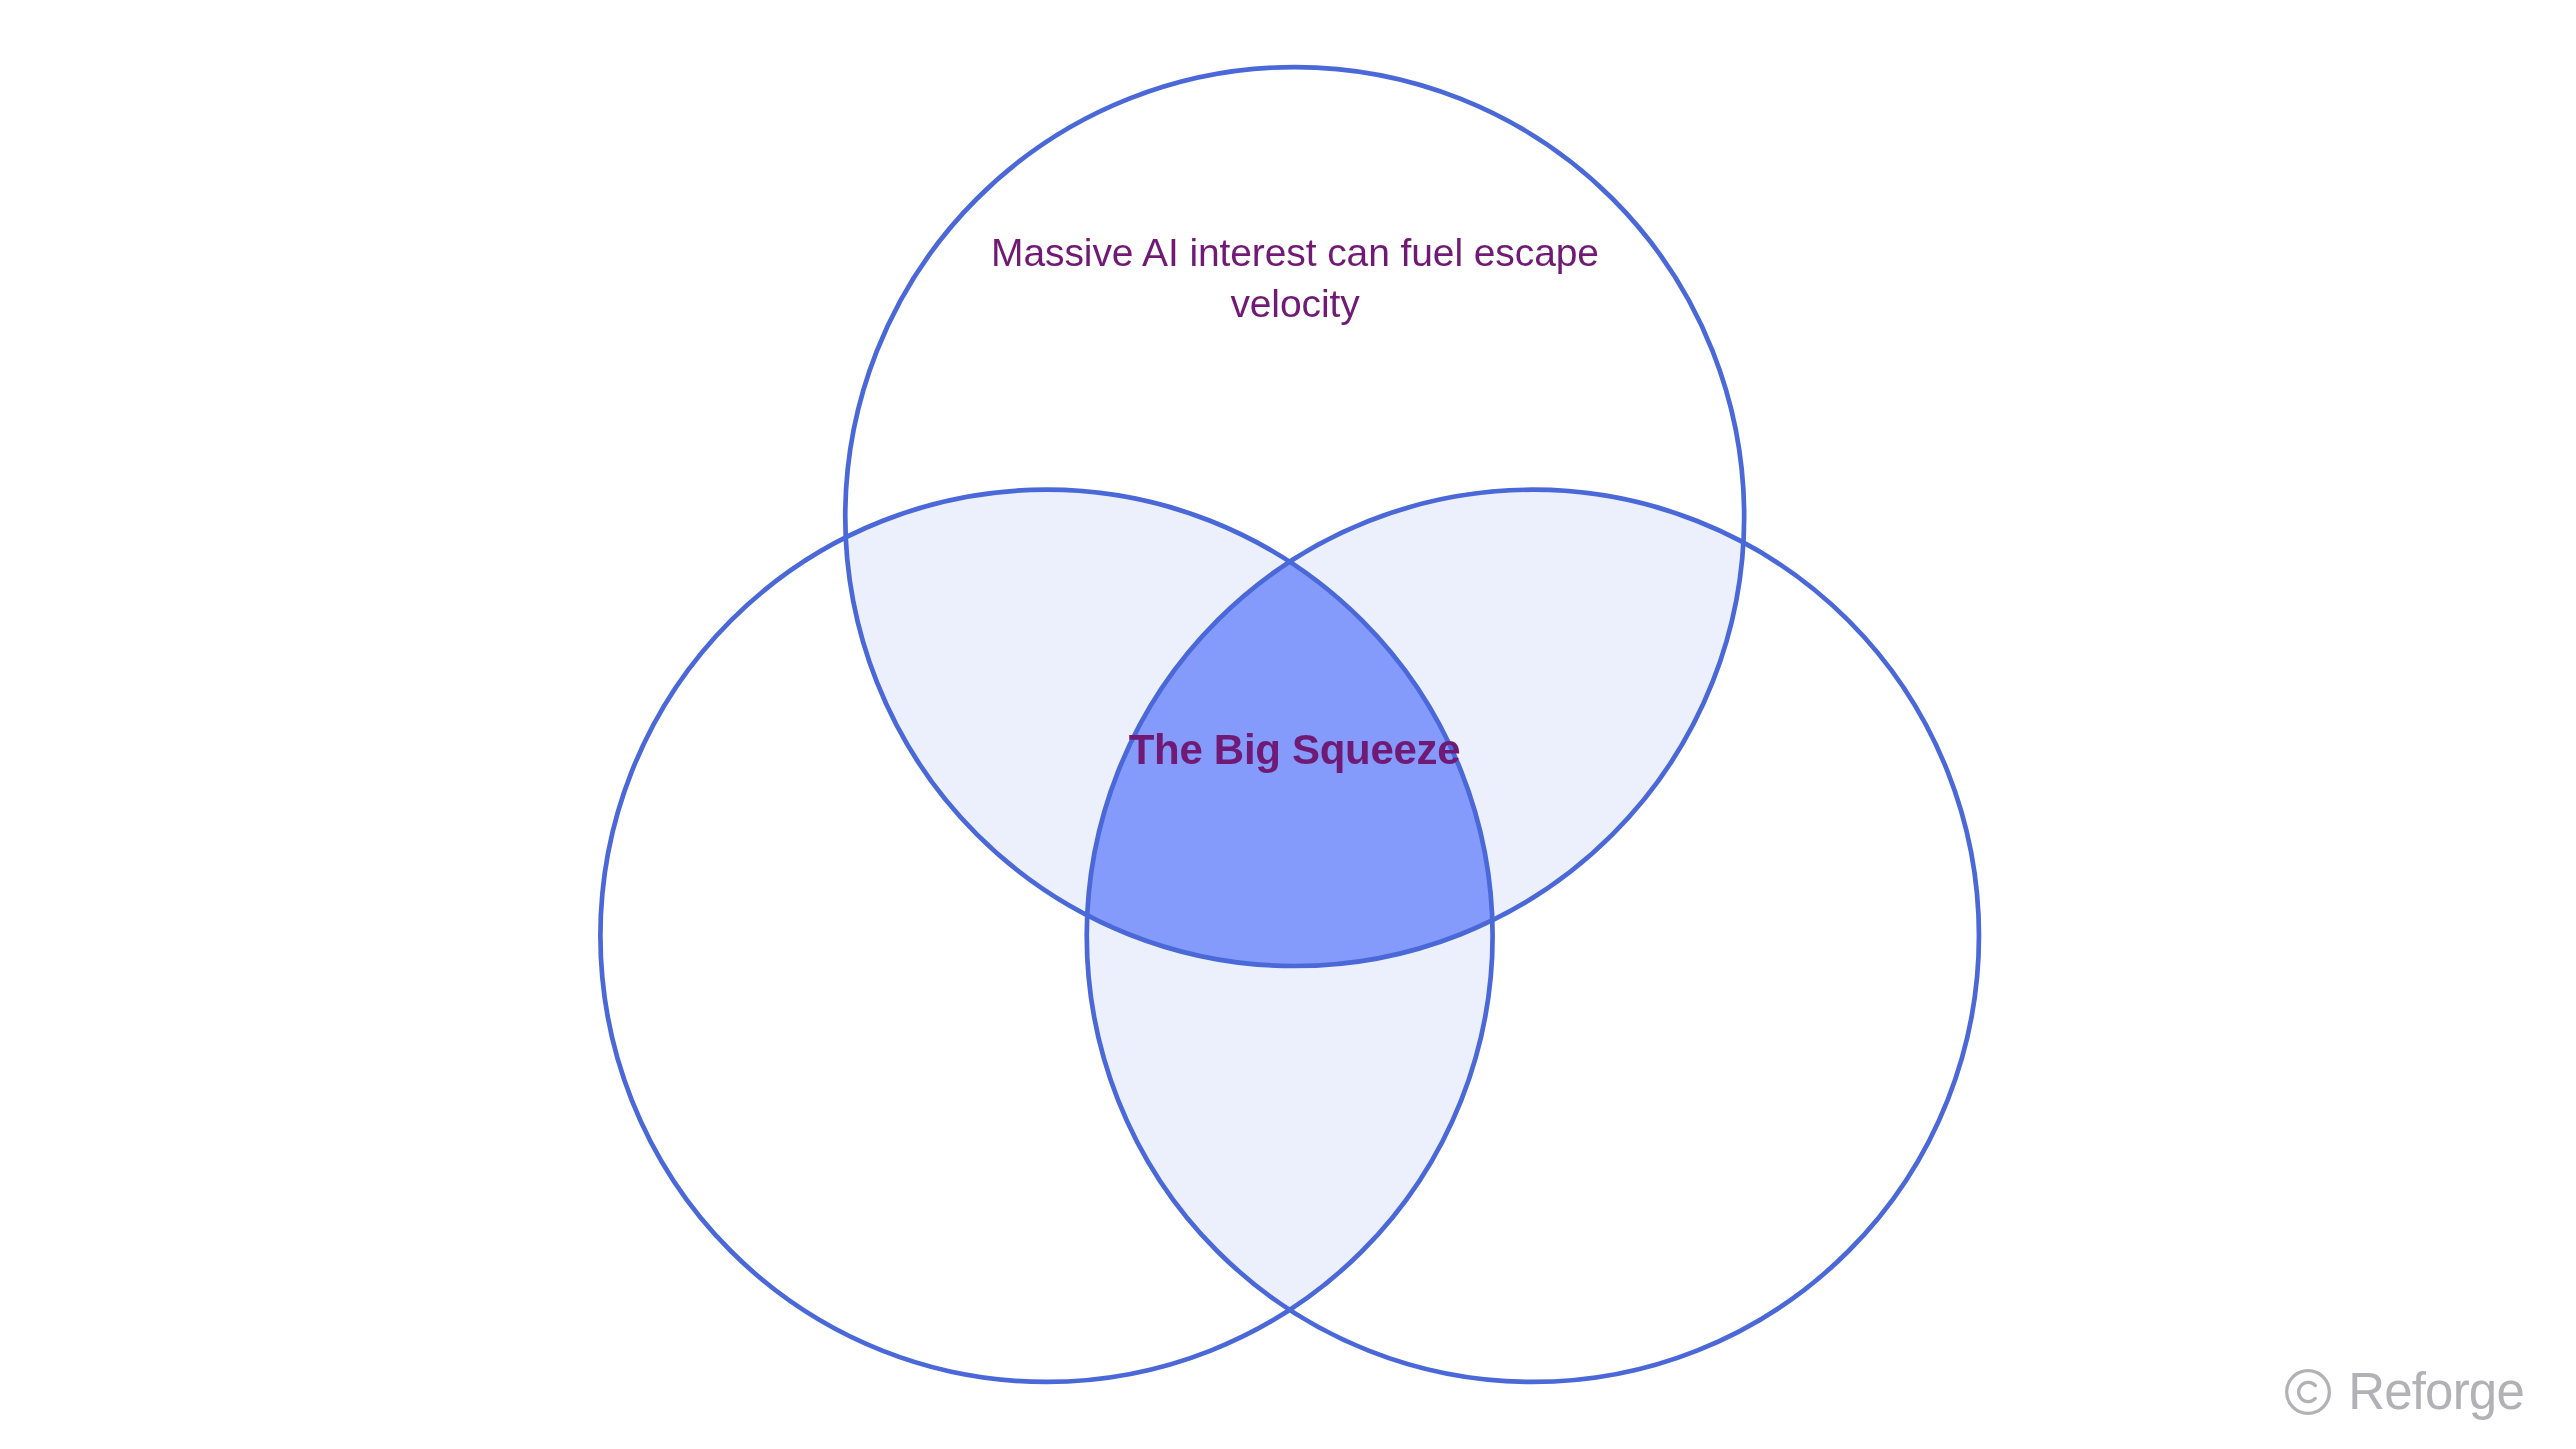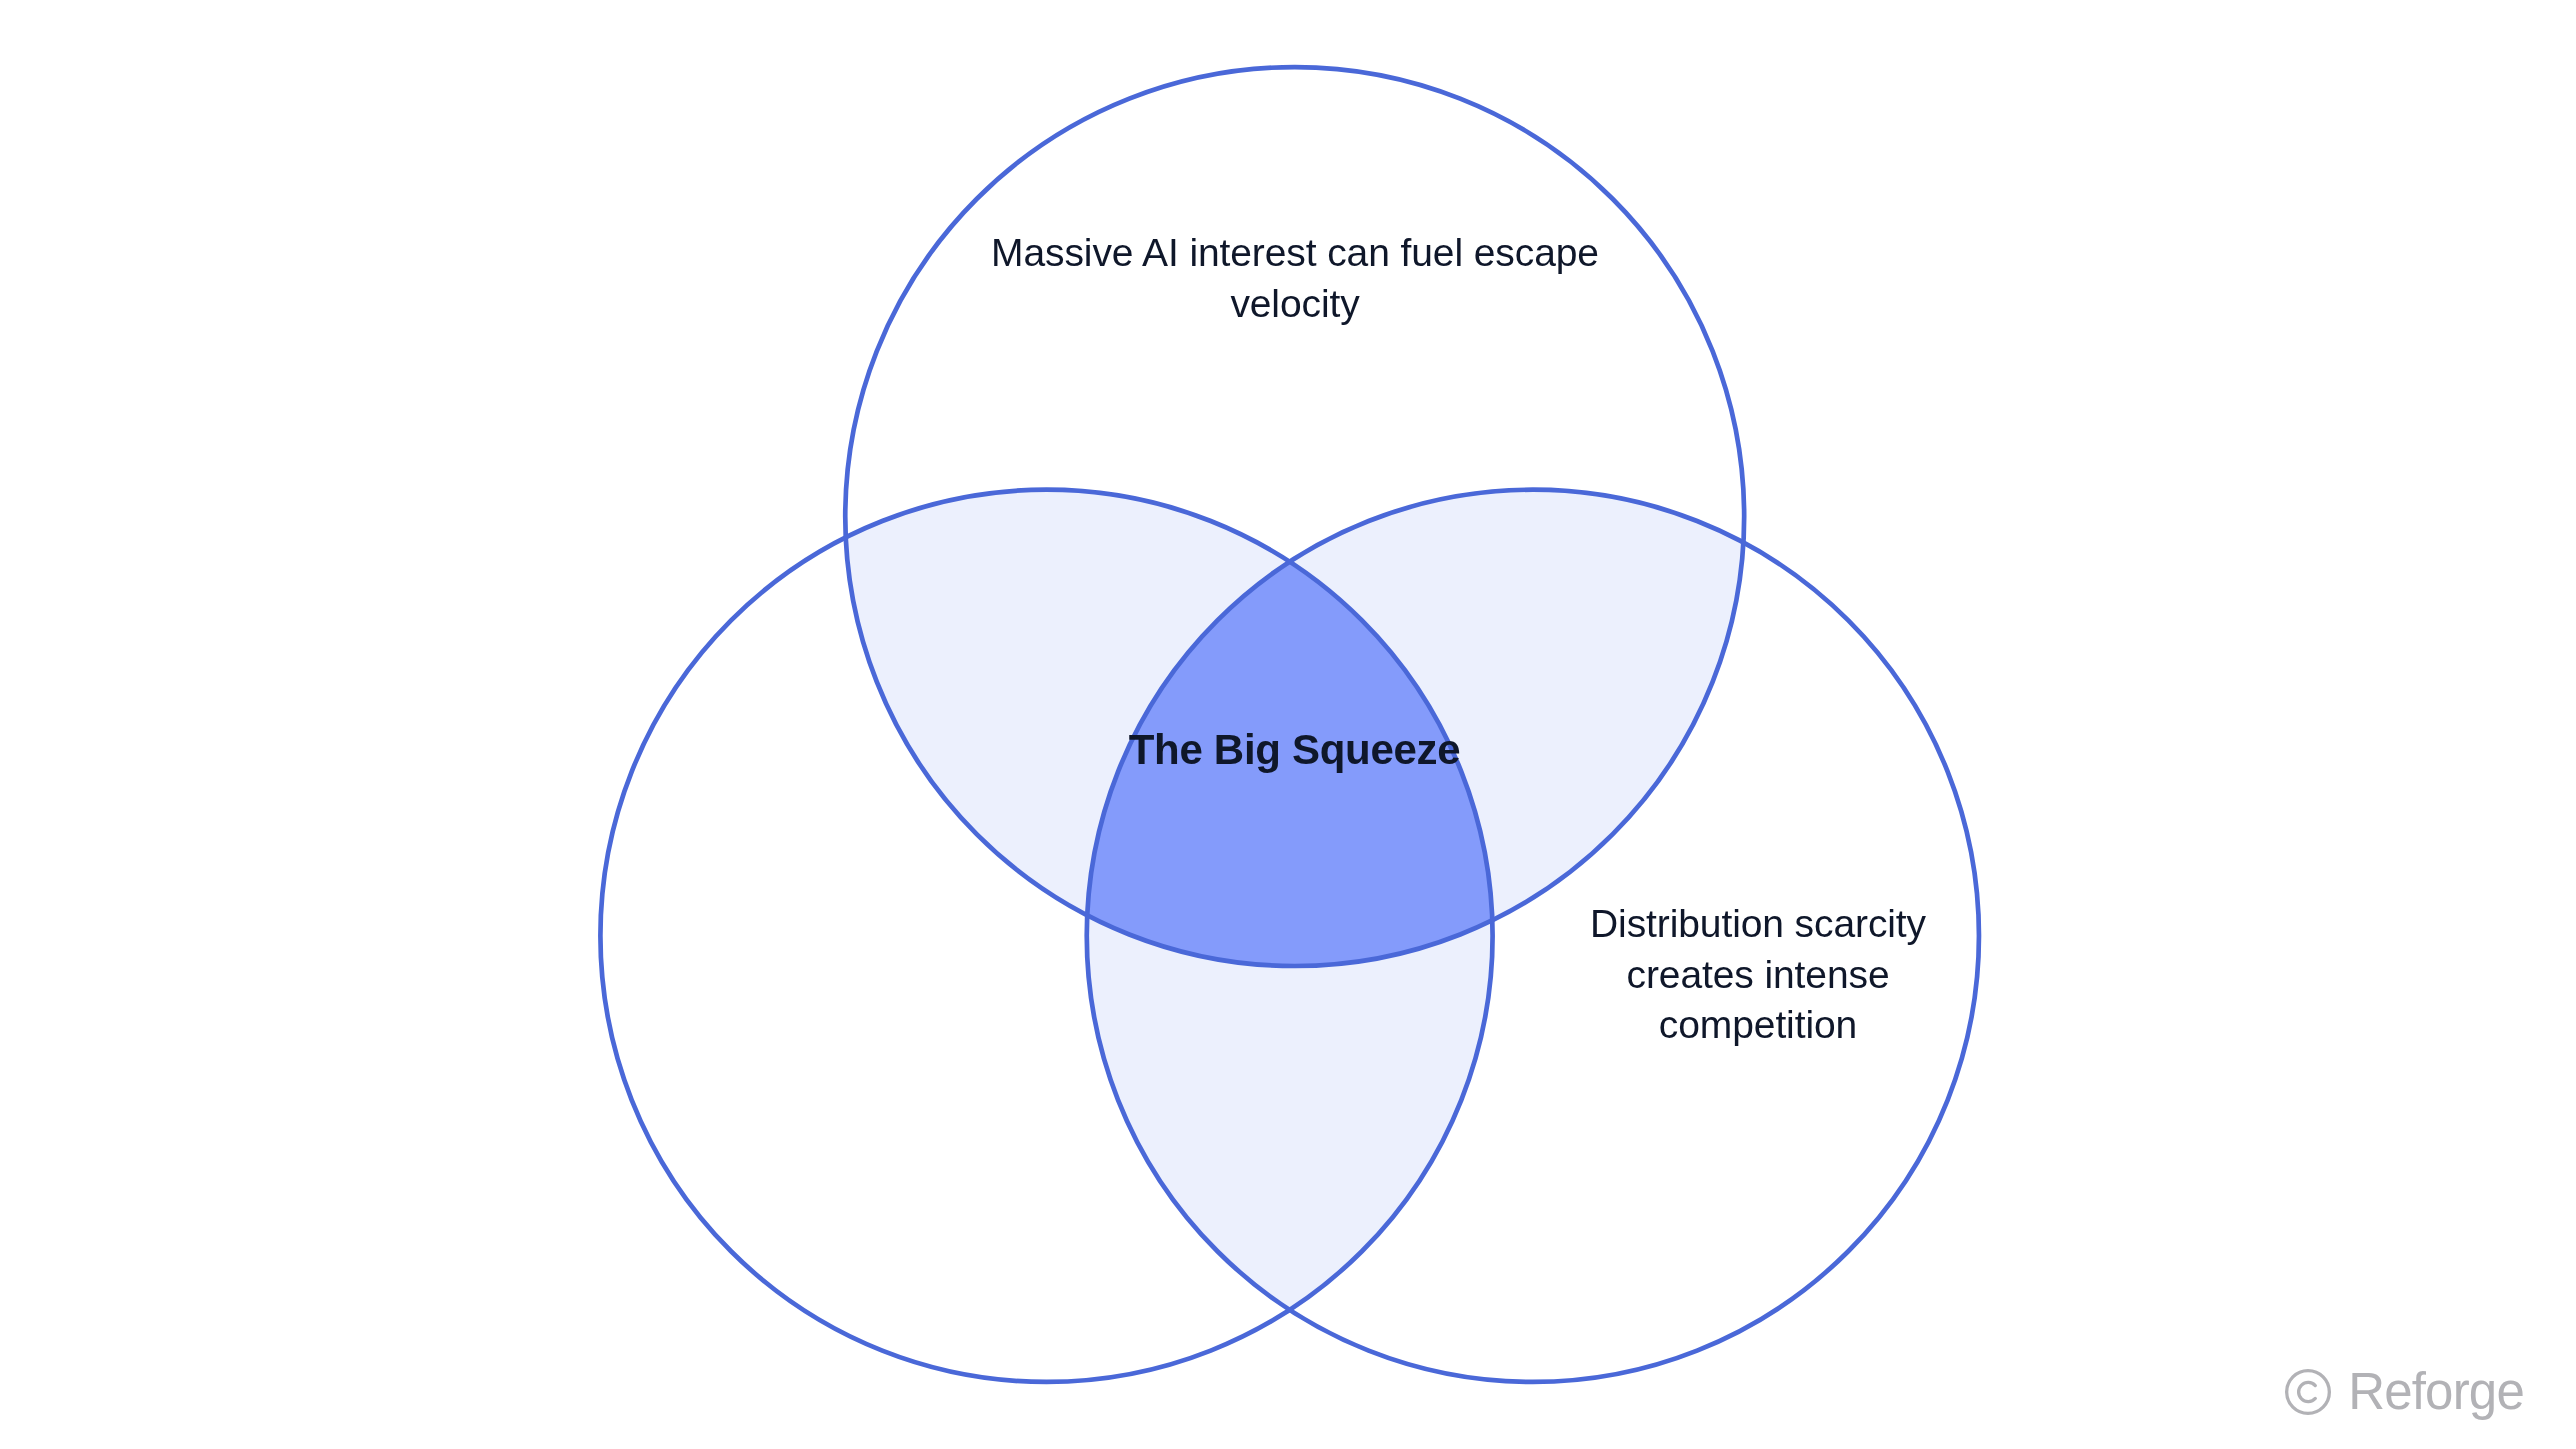--- a/index.html
+++ b/index.html
@@ -30,21 +30,21 @@
     left: 0;
     top: 0;
     width: 2576px;
     height: 1449px;
     display: block;
   }
 
   
   .label {
     position: absolute;
-    color: #0f172a;
+    color: #701a75;
     text-align: center;
     line-height: 1.30;
     letter-spacing: -0.1px;
     white-space: pre-line;
     font-weight: 400;
   }
 
   #label-top {
     left: 953px;
     top: 228px;
@@ -144,21 +144,20 @@
     </g>
 
     <circle cx="1930" cy="770" r="670" fill="none" stroke="#4a68d8" stroke-width="7"></circle>
     <circle cx="1560" cy="1395" r="665" fill="none" stroke="#4a68d8" stroke-width="7"></circle>
     <circle cx="2285" cy="1395" r="665" fill="none" stroke="#4a68d8" stroke-width="7"></circle>
   </svg>
 
   <div class="label" id="label-top">Massive AI interest can fuel escape velocity</div>
 
 
-  <div class="label" id="label-right">Distribution scarcity creates intense competition</div>
 
   <div class="label" id="label-center">The Big Squeeze</div>
 
   <div id="watermark">
     <svg class="wm-mark" viewBox="0 0 48 48">
       <circle cx="24" cy="24" r="20.5" fill="none" stroke="#b2b2b6" stroke-width="3.2"></circle>
       <path d="M31 17.8a9.2 9.2 0 1 0 0 12.4" fill="none" stroke="#b2b2b6" stroke-width="3.2" stroke-linecap="round"></path>
     </svg>
     <span class="wm-text">Reforge</span>
   </div>

